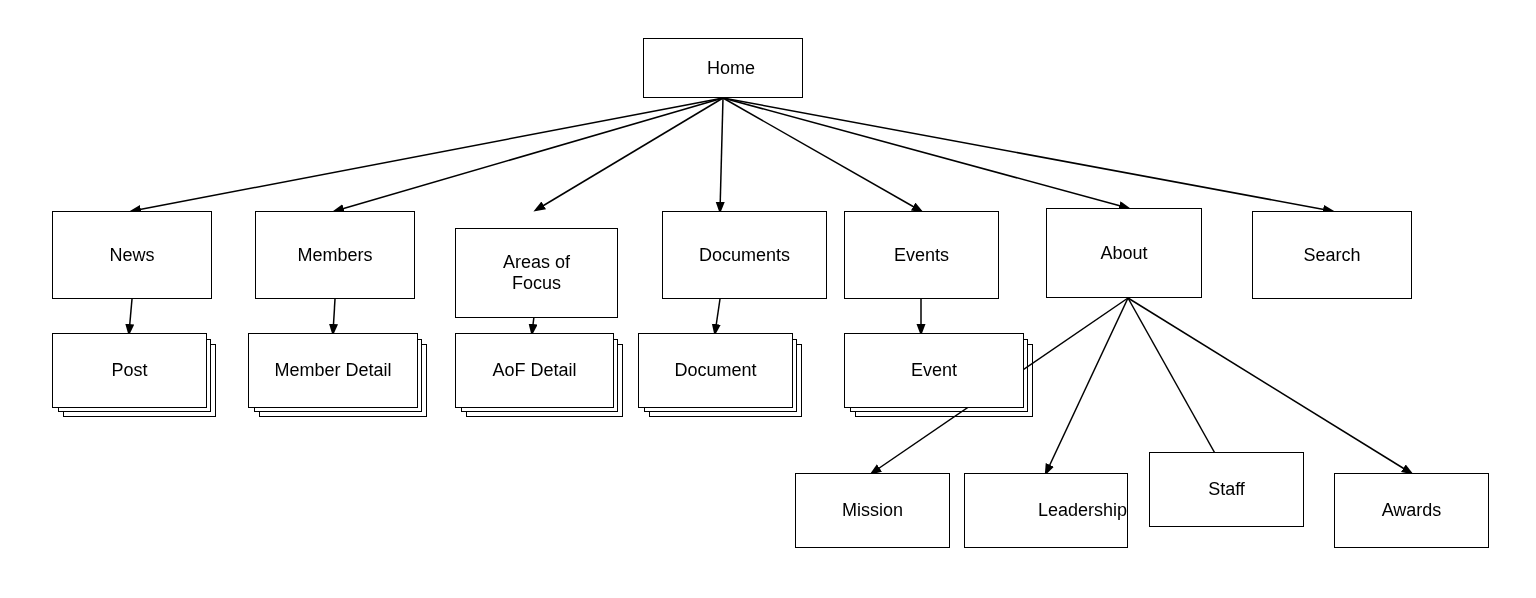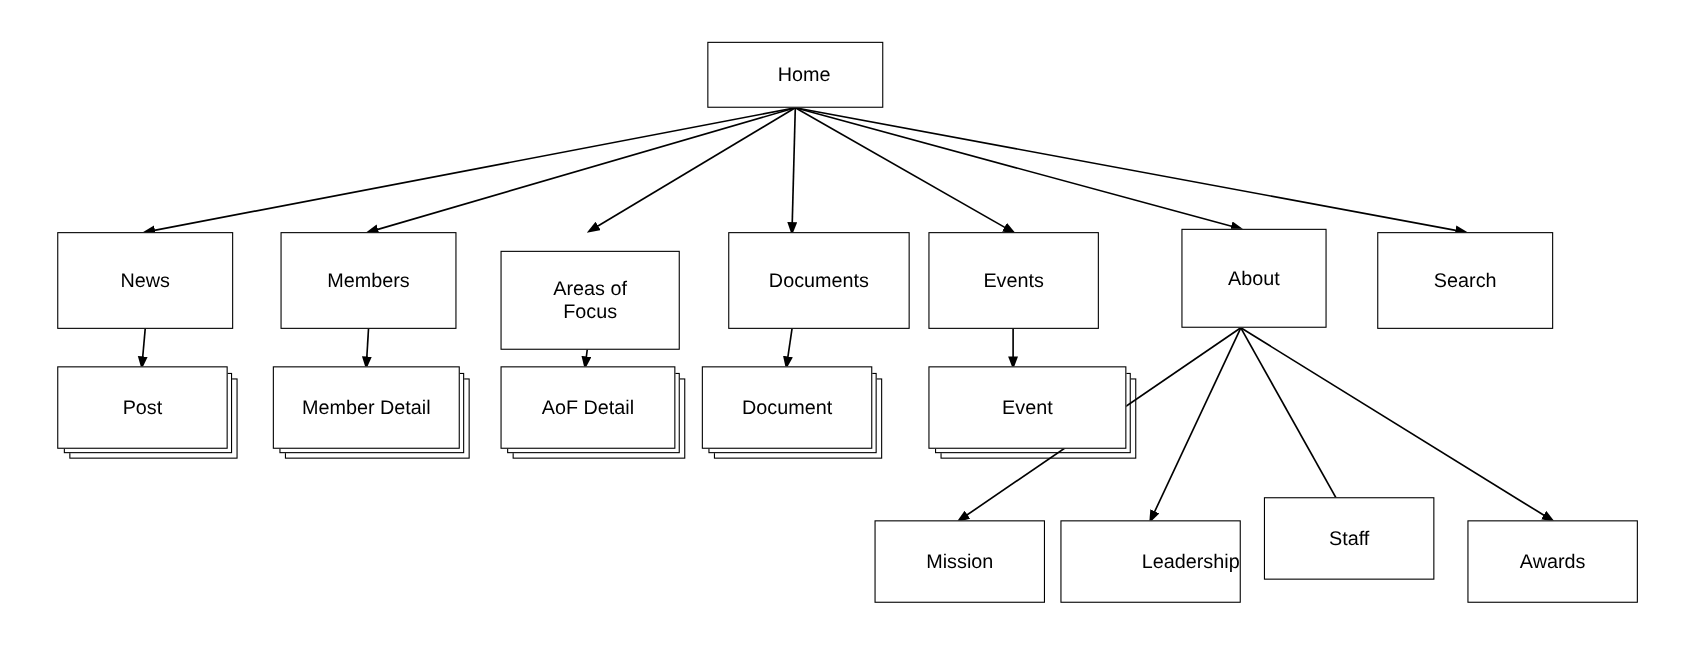--- a/index.html
+++ b/index.html
@@ -91,21 +91,21 @@
 </div>
 
 <div class="node" id="node-documents" style="left:638px;top:211px;width:165px;height:88px;margin-left:24px;">
   <span>Documents</span>
 </div>
 
 <div class="node" id="node-events" style="left:844px;top:211px;width:155px;height:88px;">
   <span>Events</span>
 </div>
 
-<div class="node" id="node-about" style="left:1046px;top:208px;width:132px;height:90px;margin-left:28px;">
+<div class="node" id="node-about" style="left:1046px;top:208px;width:156px;height:90px;">
   <span>About</span>
 </div>
 
 <div class="node" id="node-search" style="left:1252px;top:211px;width:160px;height:88px;">
   <span>Search</span>
 </div>
 
 <div class="node stacked" id="node-post" style="left:52px;top:333px;width:155px;height:75px;">
   <span>Post</span>
 </div>

